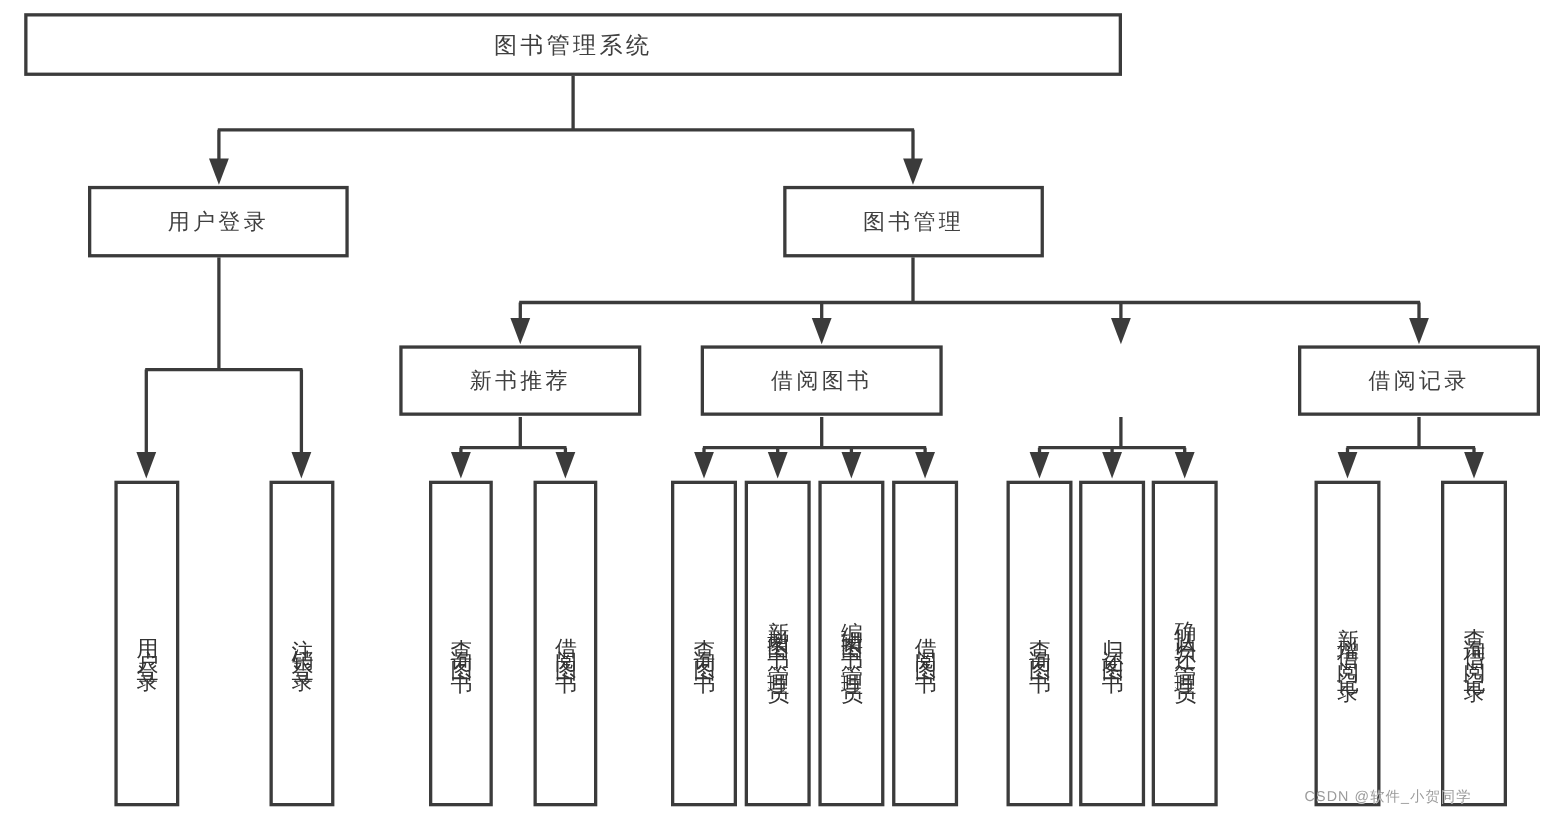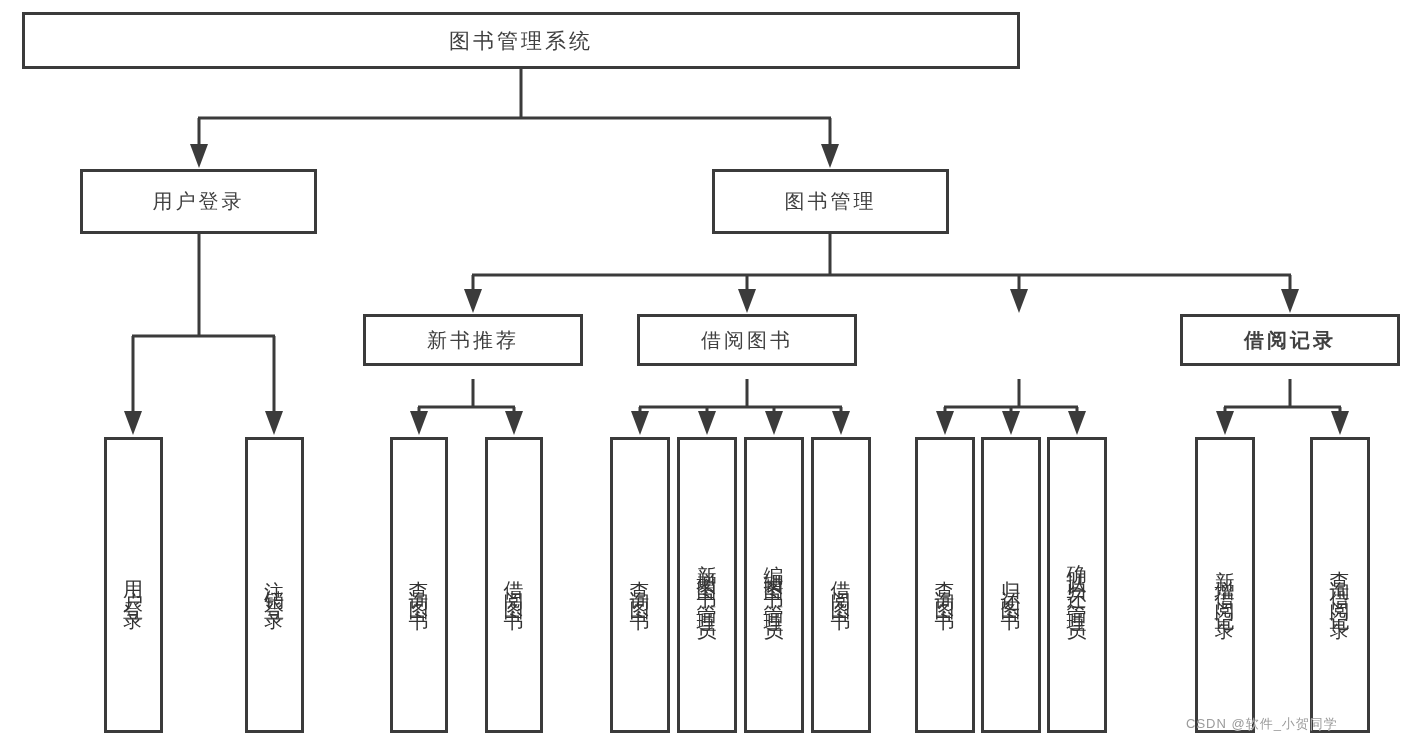--- a/index.html
+++ b/index.html
@@ -6,25 +6,25 @@
   body{width:1405px;height:747px;overflow:hidden;
        font-family:"Liberation Sans","DejaVu Sans",sans-serif;}
   .canvas{position:relative;width:1405px;height:747px;background:#ffffff;color:#333333;}
   .connectors{position:absolute;left:0;top:0;}
   .hbox{position:absolute;box-sizing:border-box;border:3px solid #3b3b3b;background:#ffffff;
         display:flex;align-items:center;justify-content:center;
         font-size:20px;letter-spacing:3px;color:#404040;}
   .root{left:22px;top:12px;width:998px;height:57px;font-size:21px;}
   .n-userlogin{left:80px;top:169px;width:237px;height:65px;}
   .n-bookmgmt{left:712px;top:169px;width:237px;height:65px;}
-  .lvl2{top:314px;height:52px;width:220px;}
+  .lvl2{top:314px;height:64px;width:220px;}
   .n-newbook{left:363px;}
   .n-borrow{left:637px;}
   .n-current{left:909px;}
-  .n-record{left:1180px;font-weight:bold;}
+  .n-record{left:1180px;}
   .vbox{position:absolute;top:437px;height:296px;box-sizing:border-box;
         border:3px solid #3b3b3b;background:#ffffff;
         display:flex;align-items:center;justify-content:center;
         font-size:20px;color:#333333;}
   .vbox span{writing-mode:vertical-rl;text-orientation:mixed;letter-spacing:10px;line-height:1;}
   .vbox.tight span{letter-spacing:8px;}
   .l-login0{left:104px;width:59px;}
   .l-login1{left:245px;width:59px;}
   .l-g1a{left:390px;width:58px;}
   .l-g1b{left:485px;width:58px;}

